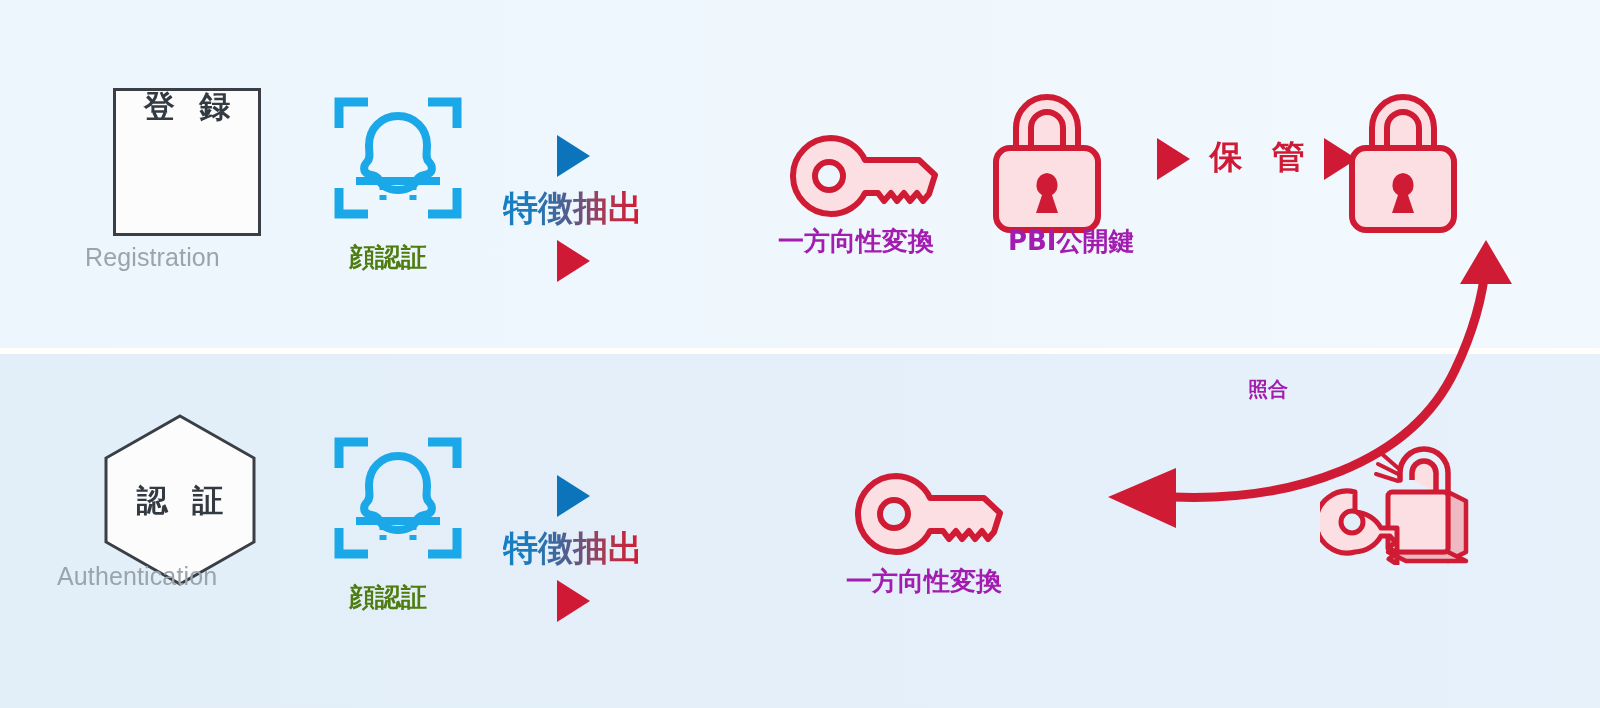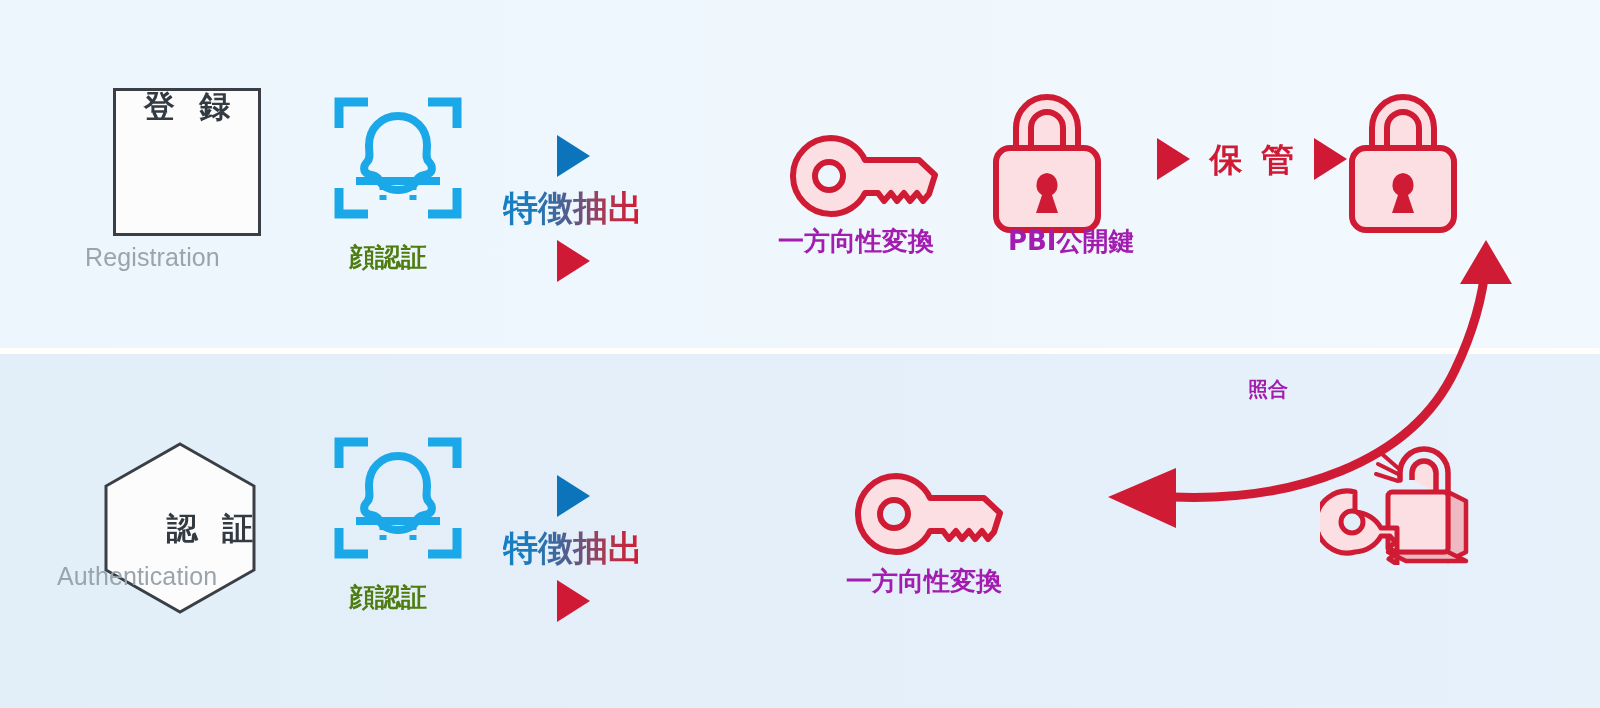--- a/index.html
+++ b/index.html
@@ -19,22 +19,22 @@
   
   .abs{position:absolute;}
 
   
   .badge-square{
     left:105px;top:88px;width:148px;height:148px;
     background:#fcfcfc;border:3px solid #3a3f45;box-sizing:border-box;
     display:flex;align-items:flex-start;justify-content:center;margin-left:8px;
   }
   .badge-hex{
-    left:100px;top:440px;width:160px;height:176px;
-    display:flex;align-items:center;justify-content:flex-end;
+    left:100px;top:412px;width:160px;height:176px;
+    display:flex;align-items:center;justify-content:center;
   }
   .hexsvg{position:absolute;left:0;top:0;}
   .badge-jp{
     position:relative;
     font-family:"DejaVu Sans","Liberation Sans",sans-serif;
     font-size:31px;font-weight:700;color:#333a41;letter-spacing:.22em;
     text-indent:.22em;line-height:1;
   }
   .stage-en{
     font-size:25px;color:#9aa4ac;font-weight:300;letter-spacing:.005em;
@@ -79,21 +79,21 @@
 
   
   .lockicon{width:118px;height:152px;}
   .lock-pbi{left:988px;top:82px;}
   .lock-store{left:1344px;top:82px;}
   .lbl-pbi{left:1008px;top:228px;}
 
   
   .hokangrp{left:1157px;top:138px;display:flex;align-items:center;gap:15px;}
   .hokan-text{
-    font-family:Liberation Sans, sans-serif;
+    font-family:Liberation Mono, monospace;
     font-size:33px;font-weight:700;color:#d01934;line-height:1;
     letter-spacing:.14em;text-indent:.14em;white-space:nowrap;
   }
 
   
   .matcharrow{left:1080px;top:240px;width:500px;height:300px;}
   .lbl-match{left:1248px;top:379px;font-size:20px;}
 
   
   .openlock{left:1320px;top:440px;width:160px;height:125px;}

